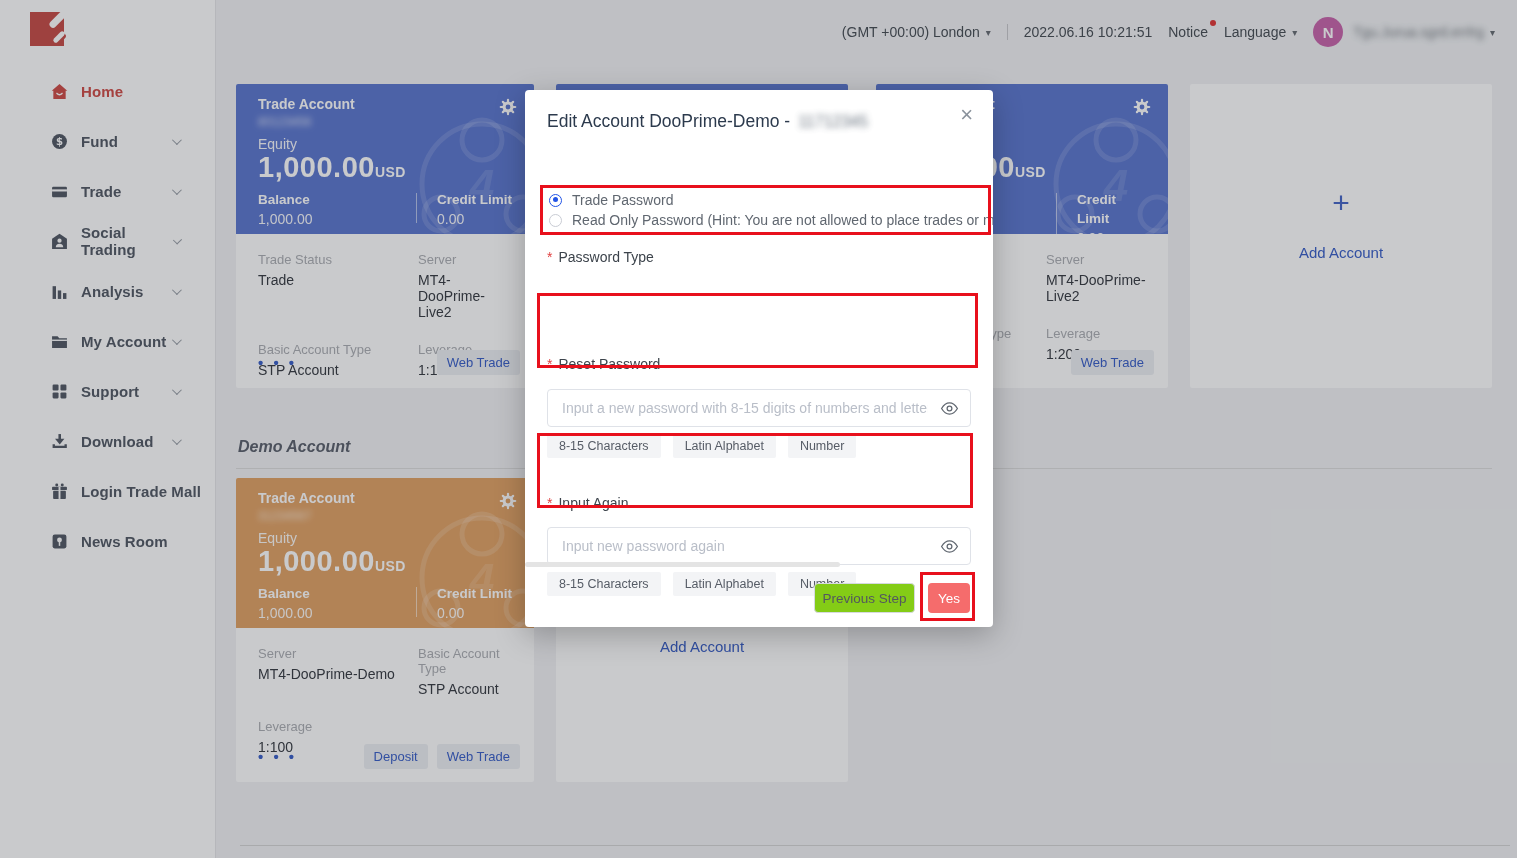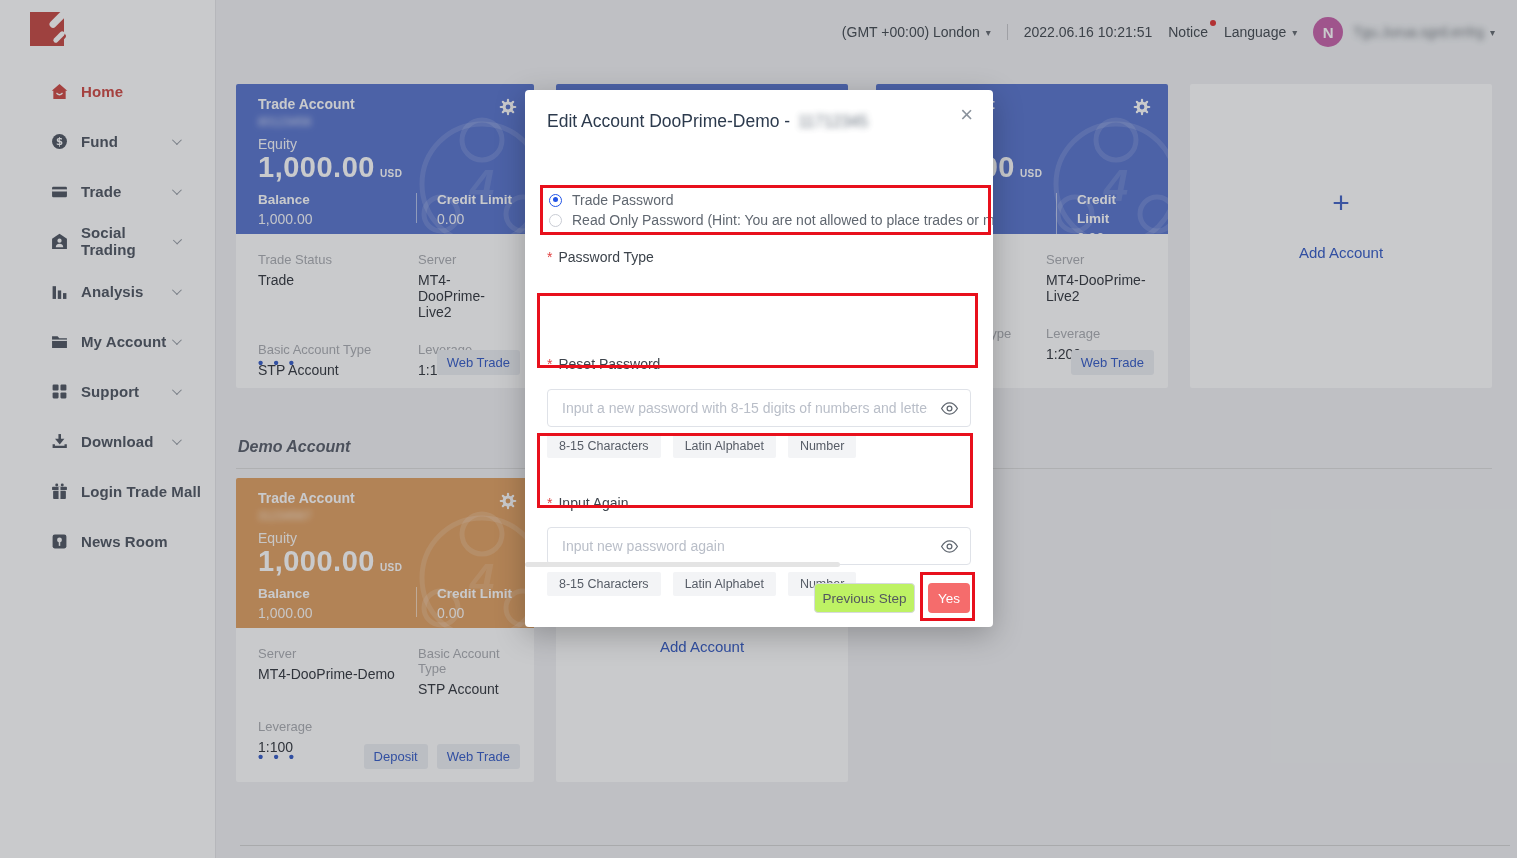--- a/index.html
+++ b/index.html
@@ -30,21 +30,21 @@
   .card { position:absolute; background:#fff; border-radius:2px; overflow:hidden; }
   .card-head { position:relative; height:150px; padding:12px 22px 0; color:#fff; overflow:hidden; }
   .head-blue { background:#5f7ad0; }
   .head-orange { background:#e2a468; }
   .gear { position:absolute; right:16px; top:13px; width:20px; height:20px; cursor:pointer; }
   .wm { position:absolute; right:-18px; top:22px; opacity:.85; pointer-events:none; }
   .h-title { font-size:14px; font-weight:700; }
   .h-acct { font-size:12px; margin-top:3px; height:12px; }
   .h-eq-label { font-size:14px; margin-top:9px; opacity:.95; }
   .h-amount { font-size:29px; font-weight:700; letter-spacing:.5px; line-height:1.1; }
-  .h-amount .usd { font-size:10px; font-weight:700; margin-left:5px; }
+  .h-amount .usd { font-size:14px; font-weight:700; }
   .balrow { display:flex; margin-top:7px; position:relative; z-index:2; }
   .balcol { line-height:1.4; }
   .balcol .bl { font-size:13.5px; font-weight:700; }
   .balcol .bv { font-size:14px; opacity:.95; }
   .baldiv { width:1px; background:rgba(255,255,255,.55); margin:2px 0 6px 48px; margin-right:20px; }
   .card-body { padding:18px 22px 0; }
   .dgrid { display:grid; grid-template-columns:160px 1fr; row-gap:22px; }
   .dcell .dl { font-size:13px; color:#aeb0b5; }
   .dcell .dv { font-size:14px; color:#3b3f46; margin-top:5px; }
   .card-foot { position:absolute; left:22px; right:14px; bottom:13px; display:flex; align-items:center; }
@@ -70,21 +70,21 @@
   .radio.sel { border-color:#2254e6; }
   .radio.sel::after { content:""; position:absolute; left:2.5px; top:2.5px; width:5px; height:5px; border-radius:50%; background:#2254e6; }
   .radio-row .rlabel { font-size:14px; color:#606770; }
   .m-input-wrap { position:absolute; left:22px; width:424px; height:38px; }
   .m-input { width:100%; height:100%; border:1px solid #dfe2e8; border-radius:4px; padding:0 42px 0 14px; font-size:14px; font-family:inherit; color:#3b3f46; outline:none; }
   .m-input::placeholder { color:#b9bec8; }
   .eye { position:absolute; right:12px; top:10px; width:19px; height:19px; cursor:pointer; }
   .tagrow { position:absolute; left:22px; display:flex; }
   .tag { background:#f3f4f6; color:#565c66; font-size:12.5px; padding:5px 12px; margin-right:12px; border-radius:2px; }
   .m-scrollbar { position:absolute; left:0; top:472px; width:315px; height:5px; border-radius:3px; background:#e4e4e4; }
-  .btn-prev { position:absolute; left:289px; top:493px; width:101px; height:30px; background:#bef264; border:1px solid #d6d9df; border-radius:4px; color:#53585f; font-size:13.5px; font-family:inherit; cursor:pointer; }
+  .btn-prev { position:absolute; left:289px; top:493px; width:101px; height:30px; background:#84cc16; border:1px solid #d6d9df; border-radius:4px; color:#53585f; font-size:13.5px; font-family:inherit; cursor:pointer; }
   .btn-yes { position:absolute; left:403px; top:493px; width:42px; height:30px; background:#f56c6c; border:none; border-radius:4px; color:#fff; font-size:13.5px; font-family:inherit; cursor:pointer; }
   
   .anno { position:absolute; border:3px solid #e8101c; z-index:200; pointer-events:none; }
 </style>
 </head>
 <body>
 
 <div class="sidebar">
   <div class="logo">
     <svg viewBox="0 0 40 40" width="40" height="40">

